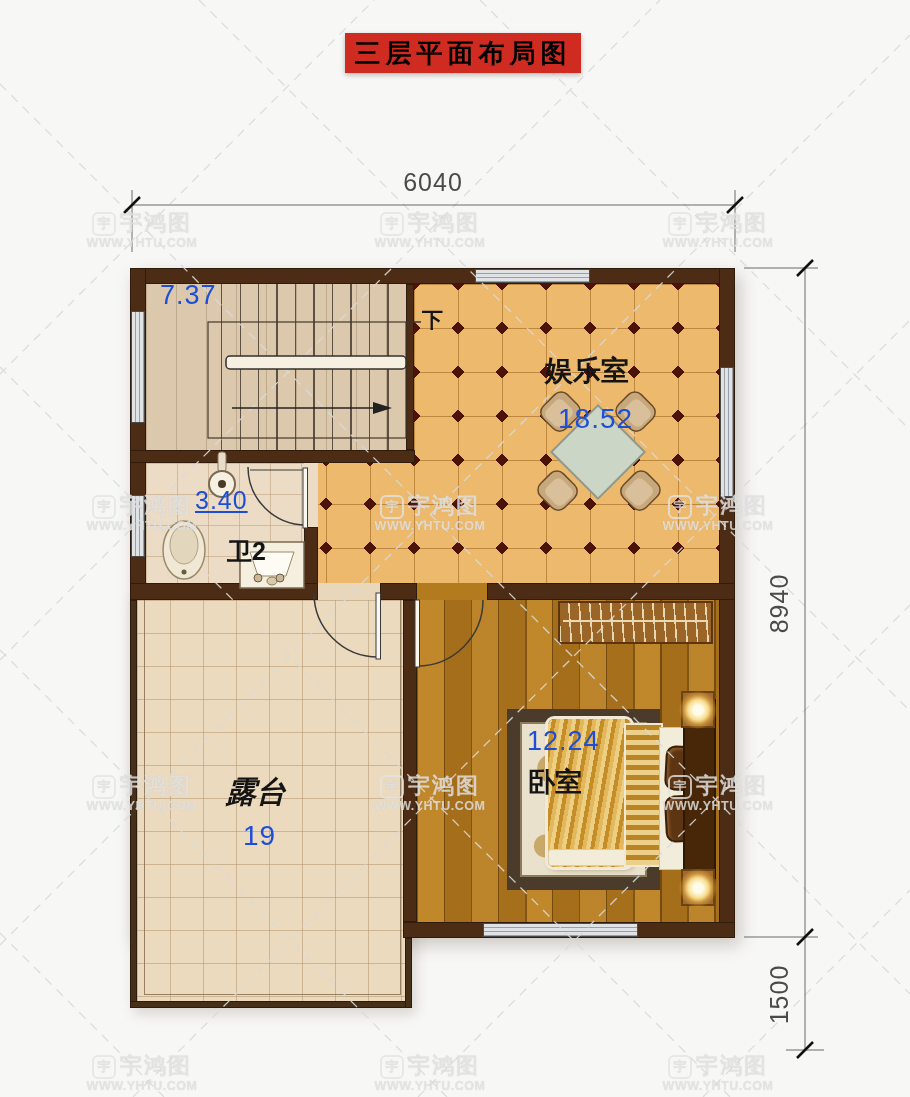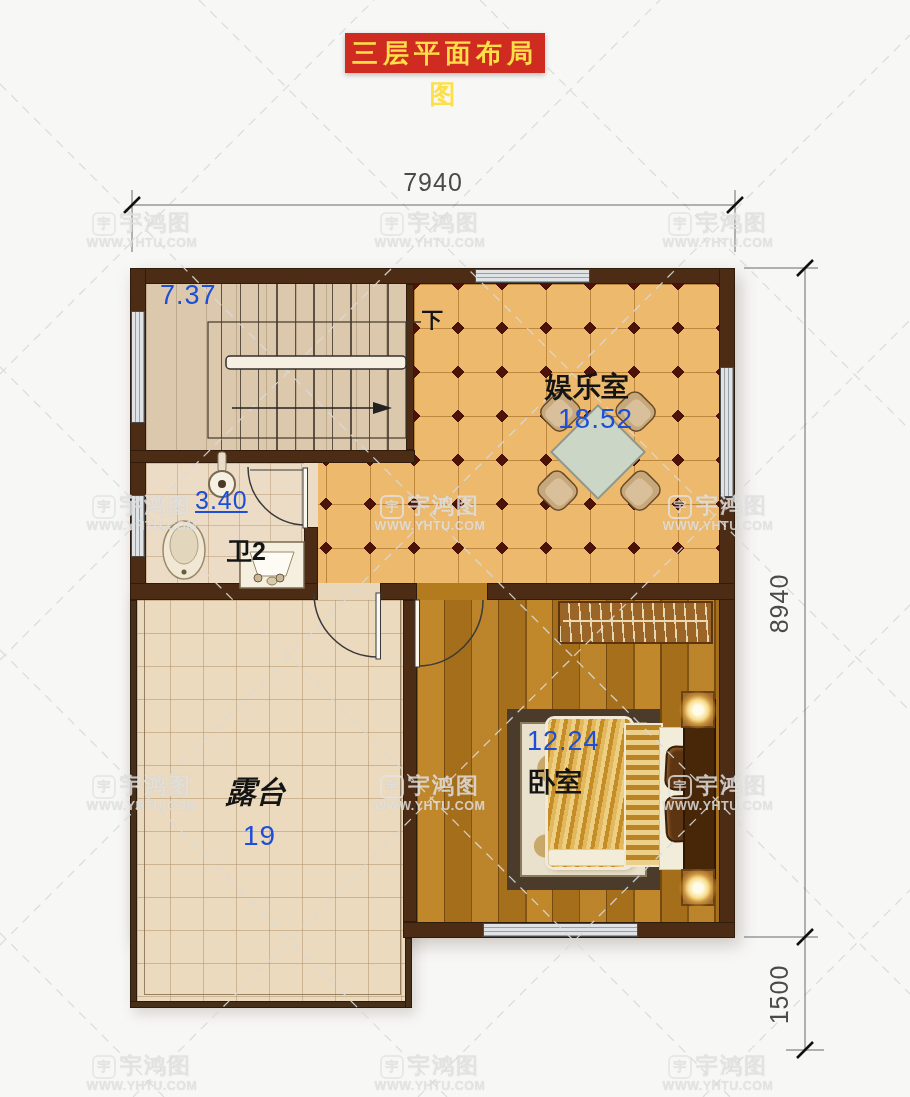--- a/index.html
+++ b/index.html
@@ -1,20 +1,20 @@
 <!DOCTYPE html>
 <html><head>
 <meta charset="utf-8">
 <style>
   html,body{margin:0;padding:0;background:#f7f7f6;}
   .canvas{position:relative;width:910px;height:1097px;background:#f7f7f6;overflow:hidden;
           font-family:"Liberation Sans","DejaVu Sans",sans-serif;}
   
-  .title-box{position:absolute;left:345px;top:33px;width:200px;height:40px;background:#d02b20;
-             color:#fde047;font-size:26px;font-weight:bold;letter-spacing:5px;text-align:center;
+  .title-box{position:absolute;left:345px;top:33px;width:236px;height:40px;background:#d02b20;
+             color:#000000;font-size:26px;font-weight:bold;letter-spacing:5px;text-align:center;
              line-height:41px;box-shadow:0 2px 5px rgba(0,0,0,.25);z-index:8;}
   .subtitle{position:absolute;left:0;top:80px;width:910px;text-align:center;color:#3a3a3a;
             font-size:24px;font-weight:bold;letter-spacing:2px;z-index:8;}
   
   .shadow{position:absolute;z-index:0;}
   .floor{position:absolute;z-index:1;}
   .furn{position:absolute;z-index:2;}
   .wall{position:absolute;background:#4c2c14;box-shadow:inset 0 0 0 1px rgba(15,8,3,.45);z-index:3;}
   .parapet{position:absolute;background:#46301a;box-shadow:inset 0 0 0 1px rgba(15,8,3,.5);z-index:3;}
   .window{position:absolute;background:#dfe3e6;border:1px solid #4a4a4a;box-sizing:border-box;z-index:4;}
@@ -240,29 +240,29 @@
     </g>
     <g stroke="#111" stroke-width="2.5">
       <line x1="124" y1="213" x2="140" y2="197"></line>
         <line x1="727" y1="213" x2="743" y2="197"></line>
       <line x1="797" y1="276" x2="813" y2="260"></line>
         <line x1="797" y1="945" x2="813" y2="929"></line>
       <line x1="797" y1="1058" x2="813" y2="1042"></line>
     </g>
   </svg>
 
-  <div class="dim-text" style="left:383px;top:168px;width:100px;">7940</div>
+  <div class="dim-text" style="left:383px;top:168px;width:100px;">6040</div>
   <div class="dim-text" style="left:724px;top:589px;width:110px;transform:rotate(-90deg);">8940</div>
   <div class="dim-text" style="left:724px;top:980px;width:110px;transform:rotate(-90deg);">1500</div>
 
   <div class="lbl num" style="left:160px;top:280px;font-size:27px;">7.37</div>
   <div class="lbl cn" style="left:422px;top:306px;font-size:21px;">下</div>
   <div class="lbl num" style="left:195px;top:486px;font-size:25px;text-decoration:underline;">3.40</div>
   <div class="lbl cn" style="left:227px;top:535px;font-size:25px;">卫2</div>
-  <div class="lbl cn" style="left:545px;top:352px;font-size:28px;margin-top:16px;">娱乐室</div>
+  <div class="lbl cn" style="left:545px;top:352px;font-size:28px;">娱乐室</div>
   <div class="lbl num" style="left:558px;top:403px;font-size:28px;">18.52</div>
   <div class="lbl num" style="left:527px;top:726px;font-size:27px;">12.24</div>
   <div class="lbl cn" style="left:528px;top:764px;font-size:27px;">卧室</div>
   <div class="lbl cn" style="left:226px;top:772px;font-size:30px;font-style:italic;">露台</div>
   <div class="lbl num" style="left:243px;top:820px;font-size:28px;">19</div>
 
   <div class="wm" style="left:72px;top:210px;">
       <div class="wm-row"><span class="wm-logo">宇</span><span>宇鸿图</span></div>
       <div class="wm-url">WWW.YHTU.COM</div>
     </div>

